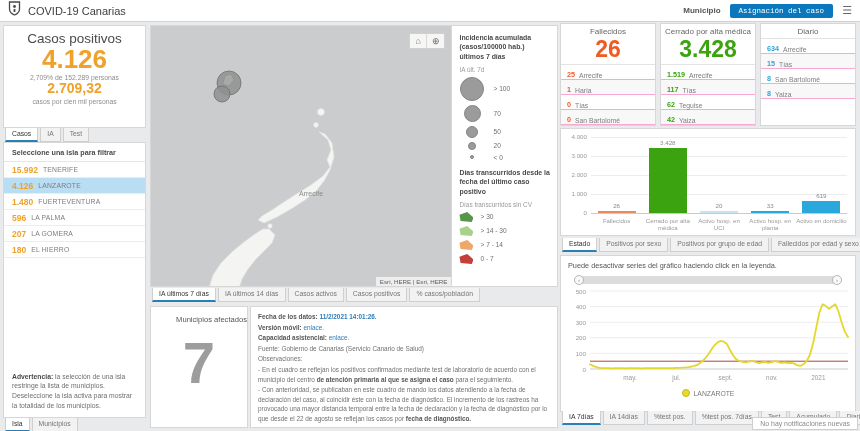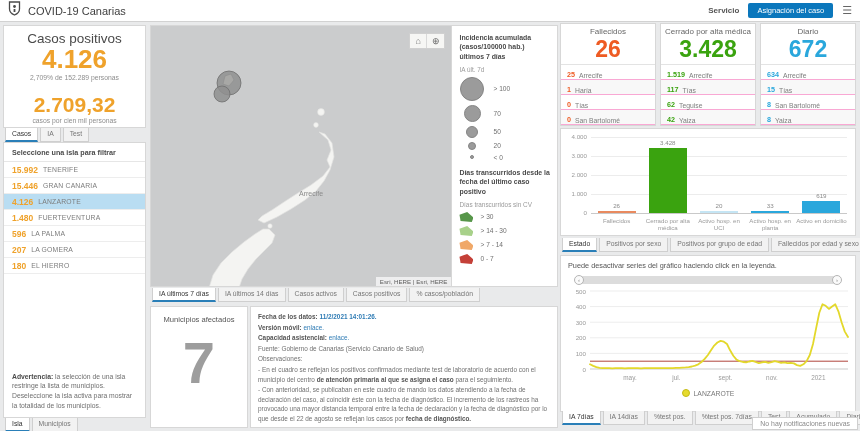--- a/index.html
+++ b/index.html
@@ -5,33 +5,33 @@
   html,body{margin:0;padding:0;background:#d9dadb;}
   .app{position:relative;width:860px;height:431px;background:#e9eaeb;overflow:hidden;
        font-family:"Liberation Sans",sans-serif;color:#4c4c4c;}
   
   .hdr{position:absolute;top:0;left:0;right:0;height:22px;background:#fff;border-bottom:1px solid #d2d2d2;
        display:flex;align-items:center;padding:0 8px;gap:7px;box-sizing:border-box;z-index:10;}
   .hdr-title{font-size:11px;color:#3e3e3e;}
   .hdr-right{margin-left:auto;display:flex;align-items:center;gap:9px;}
   .muni{font-size:8px;font-weight:bold;color:#555;}
   .assign-btn{background:#0b77bc;color:#fff;border:none;font-size:7.5px;padding:3px 9px;border-radius:2px;
-       font-family:Liberation Sans, sans-serif;cursor:pointer;}
+       font-family:Liberation Mono, monospace;cursor:pointer;}
   .burger{font-size:11px;color:#666;line-height:1;}
   
   .panel{position:absolute;background:#fff;border:1px solid #d7d7d7;box-sizing:border-box;}
   .tabs{position:absolute;display:flex;gap:2px;align-items:stretch;z-index:5;}
   .tab{font-size:6.8px;color:#767676;background:#f2f2f2;border:1px solid #cfcfcf;border-top:none;
        padding:2px 6px 3px;white-space:nowrap;cursor:pointer;box-sizing:border-box;}
   .tab.active{background:#fff;color:#333;border-bottom:2px solid #2a7fb8;}
   
   .cp-title{font-size:13.5px;color:#4a4a4a;text-align:center;margin-top:5px;}
   .cp-total{font-size:26px;font-weight:bold;color:#efa22b;text-align:center;line-height:1.05;}
   .cp-sub{font-size:6.8px;color:#8e8e8e;text-align:center;margin-top:1px;}
-  .cp-rate{font-size:21px;font-weight:bold;color:#efa22b;text-align:center;line-height:1.1;margin-top:12px;}
+  .cp-rate{font-size:14px;font-weight:bold;color:#efa22b;text-align:center;line-height:1.1;}
   .if-title{font-size:7.2px;font-weight:bold;color:#4a4a4a;padding:5px 8px 4px;border-bottom:1px solid #e6e6e6;}
   .island-row{display:flex;align-items:center;gap:5px;height:15px;padding:0 8px;border-bottom:1px solid #ededed;cursor:pointer;}
   .island-row.selected{background:#b9ddf2;}
   .inum{color:#efa22b;font-weight:bold;font-size:8.5px;}
   .iname{color:#7c7c7c;font-size:6.8px;letter-spacing:.2px;}
   .warning{position:absolute;left:8px;right:8px;bottom:6px;font-size:6.8px;color:#6f6f6f;line-height:1.45;}
   .warning b{color:#4a4a4a;}
   
   .map-card{position:absolute;left:150px;top:25px;width:408px;height:262px;border:1px solid #d7d7d7;
        background:#cbcccd;box-sizing:border-box;display:flex;}
@@ -46,21 +46,21 @@
   .lg-title{font-size:6.9px;font-weight:bold;color:#4a4a4a;line-height:1.35;margin-bottom:5px;}
   .lg-sub{font-size:6.4px;color:#9a9a9a;margin-bottom:4px;}
   .bubble-row{display:flex;align-items:center;gap:8px;margin-bottom:4px;}
   .bubble-cell{width:26px;display:flex;justify-content:center;}
   .bubble{border-radius:50%;background:#9b9b9b;border:1px solid #858585;box-sizing:border-box;}
   .bubble-lb,.class-lb{font-size:6.6px;color:#6f6f6f;}
   .class-row{display:flex;align-items:center;gap:7px;margin-bottom:4px;}
   .swatch{width:14px;height:10px;border-radius:1px;
        clip-path:polygon(0 28%,55% 0,100% 55%,88% 100%,8% 92%);}
   
-  .aff-title{font-size:7.6px;color:#555;text-align:center;margin-top:8px;}
+  .aff-title{font-size:7.6px;color:#555;text-align:right;margin-top:8px;}
   .aff-num{font-size:58px;font-weight:bold;color:#9d9d9d;text-align:center;line-height:1.35;}
   .info-panel{padding:5px 7px;overflow:hidden;font-size:6.4px;color:#707070;line-height:1.5;}
   .ip{margin:0 0 1px 0;}
   .ip .b{font-weight:bold;color:#555;}
   .ip .lnk{color:#2f7cb5;}
   
   .cards-row{position:absolute;left:560px;top:23px;width:296px;height:103px;display:flex;gap:4px;}
   .stat-card{flex:1;background:#fff;border:1px solid #d7d7d7;box-sizing:border-box;display:flex;
        flex-direction:column;overflow:hidden;}
   .stat-title{font-size:8px;color:#666;text-align:center;padding:3px 3px 0;white-space:nowrap;overflow:hidden;}
@@ -102,21 +102,21 @@
   <div class="hdr">
     <span>
       <svg width="13" height="15" viewBox="0 0 13 15">
           <path d="M1.5 1 h10 v7 c0 3-2.5 5-5 6 c-2.5-1-5-3-5-6 Z" fill="none" stroke="#4a4a4a" stroke-width="1.3"></path>
           <circle cx="6.5" cy="5.5" r="1.4" fill="#4a4a4a"></circle>
           <rect x="5.6" y="8" width="1.8" height="3" fill="#4a4a4a"></rect>
         </svg>
     </span>
     <span class="hdr-title">COVID-19 Canarias</span>
     <div class="hdr-right">
-      <span class="muni">Servicio</span>
+      <span class="muni">Municipio</span>
       <button class="assign-btn">Asignación del caso</button>
       <span class="burger">☰</span>
     </div>
   </div>
 
   <div class="panel" style="left:3px;top:25px;width:143px;height:103px;">
     <div class="cp-title">Casos positivos</div>
     <div class="cp-total">4.126</div>
     <div class="cp-sub">2,709% de 152.289 personas</div>
     <div class="cp-rate">2.709,32</div>
@@ -127,24 +127,20 @@
       <div class="tab">IA</div>
       <div class="tab">Test</div>
     </div>
 
   <div class="panel" style="left:3px;top:142px;width:143px;height:276px;">
     <div class="if-title">Seleccione una isla para filtrar</div>
     <div id="island-list">
         <div class="island-row">
           <span class="inum">15.992</span>
           <span class="iname">TENERIFE</span>
-        </div>
-        <div class="island-row">
-          <span class="inum">15.446</span>
-          <span class="iname">GRAN CANARIA</span>
         </div>
         <div class="island-row selected">
           <span class="inum">4.126</span>
           <span class="iname">LANZAROTE</span>
         </div>
         <div class="island-row">
           <span class="inum">1.480</span>
           <span class="iname">FUERTEVENTURA</span>
         </div>
         <div class="island-row">
@@ -313,21 +309,20 @@
             <span class="n">Teguise</span>
           </div>
           <div class="stat-row">
             <span class="v" style="color: rgb(58, 163, 15);">42</span>
             <span class="n">Yaiza</span>
           </div>
         </div>
       </div>
       <div class="stat-card">
         <div class="stat-title">Diario</div>
-        <div class="stat-value" style="color: rgb(42, 167, 220);">672</div>
         <div class="stat-rows">
           <div class="stat-row">
             <span class="v" style="color: rgb(42, 167, 220);">634</span>
             <span class="n">Arrecife</span>
           </div>
           <div class="stat-row">
             <span class="v" style="color: rgb(42, 167, 220);">15</span>
             <span class="n">Tías</span>
           </div>
           <div class="stat-row">

